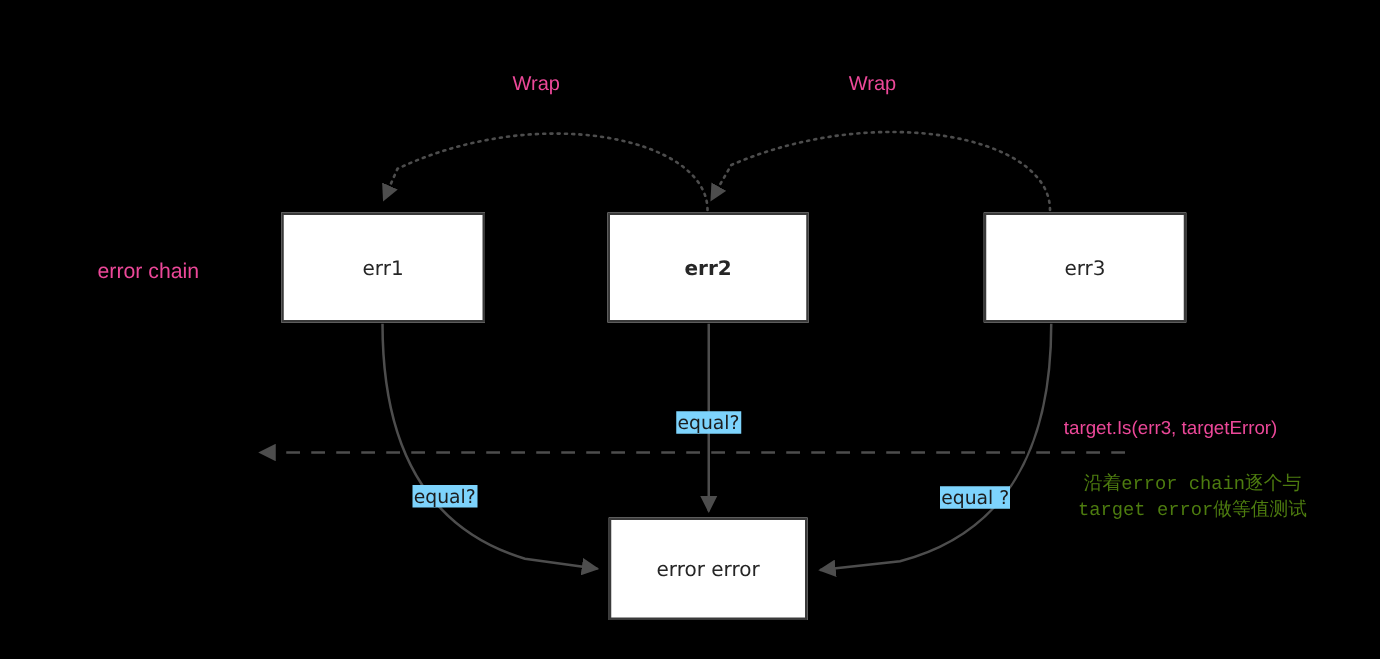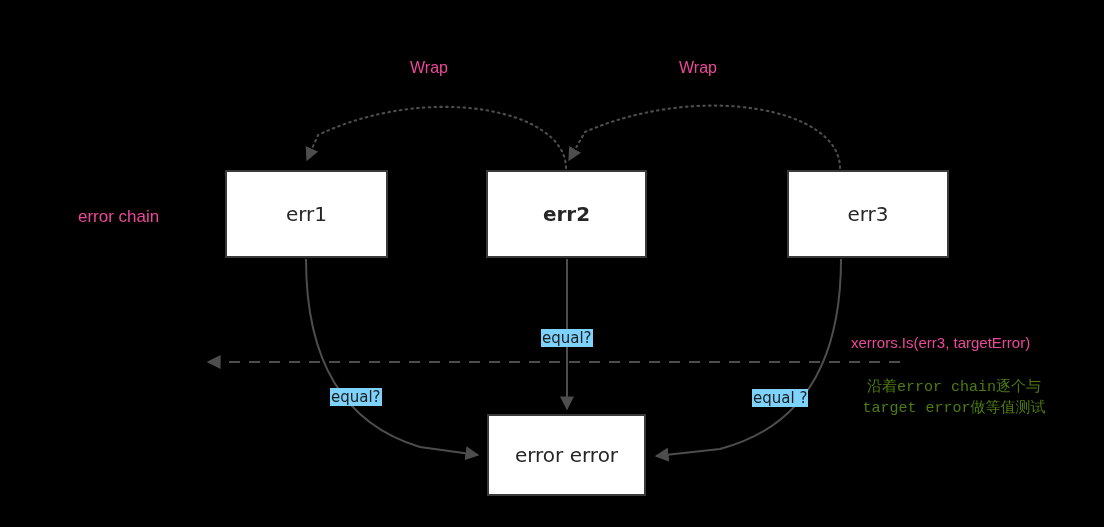--- a/index.html
+++ b/index.html
@@ -28,21 +28,21 @@
   }
   .node {
     position: absolute;
     background: #ffffff;
     border: 2px solid #3a3a3a;
     box-sizing: border-box;
     display: flex;
     align-items: center;
     justify-content: center;
     color: #262626;
-    font-size: 20px;
+    font-size: 16px;
     font-family: "DejaVu Sans", "Liberation Sans", sans-serif;
   }
   #node-err1 { left: 225px; top: 170px; width: 163px; height: 88px; }
   #node-err2 { left: 486px; top: 170px; width: 161px; height: 88px; font-weight: bold; }
   #node-err3 { left: 759px; top: 170px; width: 162px; height: 88px; margin-left: 28px; }
   #node-target { left: 487px; top: 414px; width: 159px; height: 82px; }
 
   .edge-label {
     position: absolute;
     background: #7dd3fc;
@@ -123,20 +123,20 @@
   <div class="plain-label" id="label-wrap-2">Wrap</div>
 
   <div class="edge-label" id="label-equal-mid">equal?</div>
 
   <div class="edge-label" id="label-equal-left">equal?</div>
 
   <div class="edge-label" id="label-equal-right">equal ?</div>
 
   <div class="plain-label" id="label-error-chain">error chain</div>
 
-  <div class="plain-label" id="label-xerrors-is">xerrors.Is(err3, targetError)</div>
+  <div class="plain-label" id="label-xerrors-is">target.Is(err3, targetError)</div>
 
   <div id="label-cn">
     <span>沿着error chain逐个与target</span>
     <span>error做等值测试</span>
   </div>
 
 </div>
 
 </body></html>

